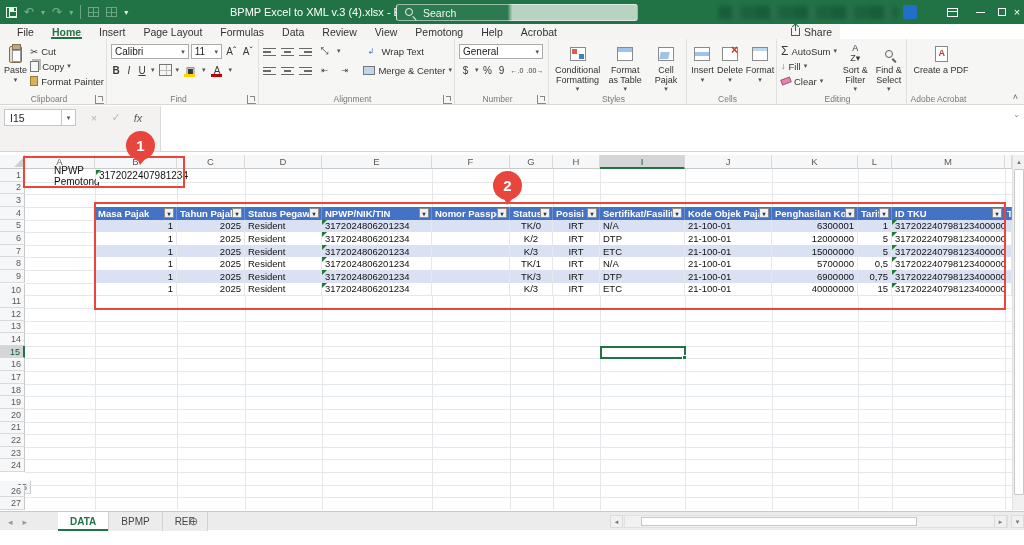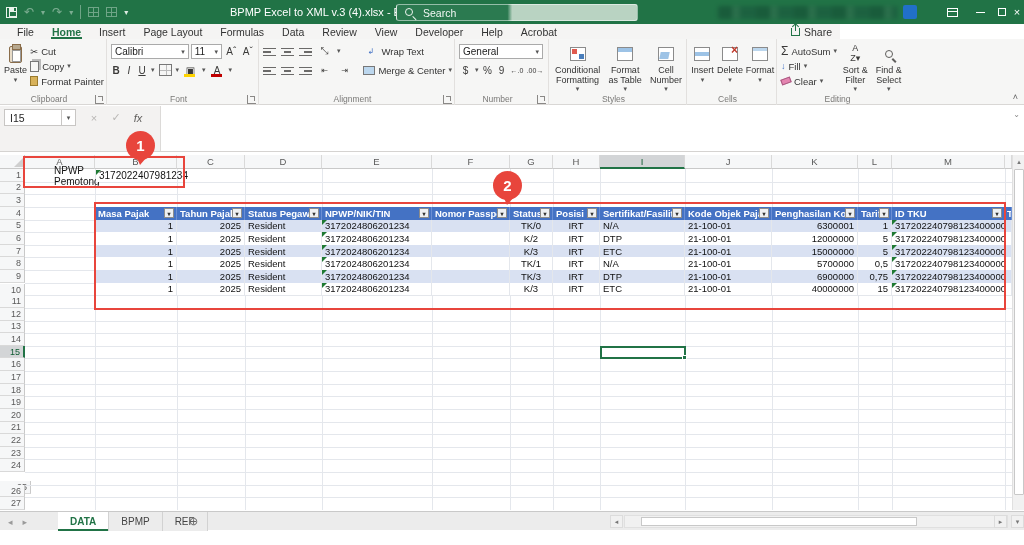--- a/index.html
+++ b/index.html
@@ -208,21 +208,21 @@
   <div class="tabrow">
     <div class="mtabs" id="menu-tabs">
         <div class="mtab">File</div>
         <div class="mtab active">Home</div>
         <div class="mtab">Insert</div>
         <div class="mtab">Page Layout</div>
         <div class="mtab">Formulas</div>
         <div class="mtab">Data</div>
         <div class="mtab">Review</div>
         <div class="mtab">View</div>
-        <div class="mtab">Developer</div>
+        <div class="mtab">Pemotong</div>
         <div class="mtab">Help</div>
         <div class="mtab">Acrobat</div>
       </div>
     <div class="sharebtn">
       <span class="shareic"></span>
       <span>Share</span>
     </div>
   </div>
 
   <div class="ribbon">
@@ -274,21 +274,21 @@
           <span class="ibox boldU" style="width:10px">U</span>
           <span class="caret">▾</span>
           <span class="bordic"></span>
           <span class="caret">▾</span>
           <span class="ibox fillic">▣</span>
           <span class="caret">▾</span>
           <span class="ibox fcolor">A</span>
           <span class="caret">▾</span>
         </div>
       </div>
-      <div class="glabel">Font</div>
+      <div class="glabel">Find</div>
       <div class="launcher"></div>
     </div>
 
     <div class="rgroup" style="width:196px">
       <div class="vstack" style="width:96px">
         <div style="display:flex;gap:5px;align-items:center">
           <span class="alic al-l">
               <i style="width:100%"></i>
               <i></i>
               <i style="width:100%"></i>
@@ -372,21 +372,21 @@
         <span class="bic">
             <span class="sq16 ftic"></span>
           </span>
         <span>Format as Table</span>
           <span class="caret">▾</span>
       </div>
       <div class="bigbtn" style="width:38px">
         <span class="bic">
             <span class="sq16 csic"></span>
           </span>
-        <span>Cell Number</span>
+        <span>Cell Pajak</span>
           <span class="caret">▾</span>
       </div>
       <div class="glabel">Styles</div>
     </div>
 
     <div class="rgroup" style="width:90px">
       <div class="bigbtn" style="width:28px">
         <span class="bic">
             <span class="sq16 insic"></span>
           </span>
@@ -436,20 +436,29 @@
       <div class="bigbtn" style="width:34px">
         <span class="bic">
             <span class="magsm"></span>
           </span>
         <span>Find &amp; Select</span>
           <span class="caret">▾</span>
       </div>
       <div class="glabel">Editing</div>
     </div>
 
+    <div class="rgroup" style="width:72px">
+      <div class="bigbtn" style="width:60px">
+        <span class="bic">
+            <span class="pdfic"></span>
+          </span>
+        <span>Create a PDF</span>
+      </div>
+      <div class="glabel">Adobe Acrobat</div>
+    </div>
 
     <div class="collapse">˄</div>
   </div>
 
   <div class="fbar">
     <div class="namebox">I15</div>
     <div class="nbdrop">▾</div>
     <div class="fbtns">
       <div class="fbtn">×</div>
       <div class="fbtn">✓</div>

